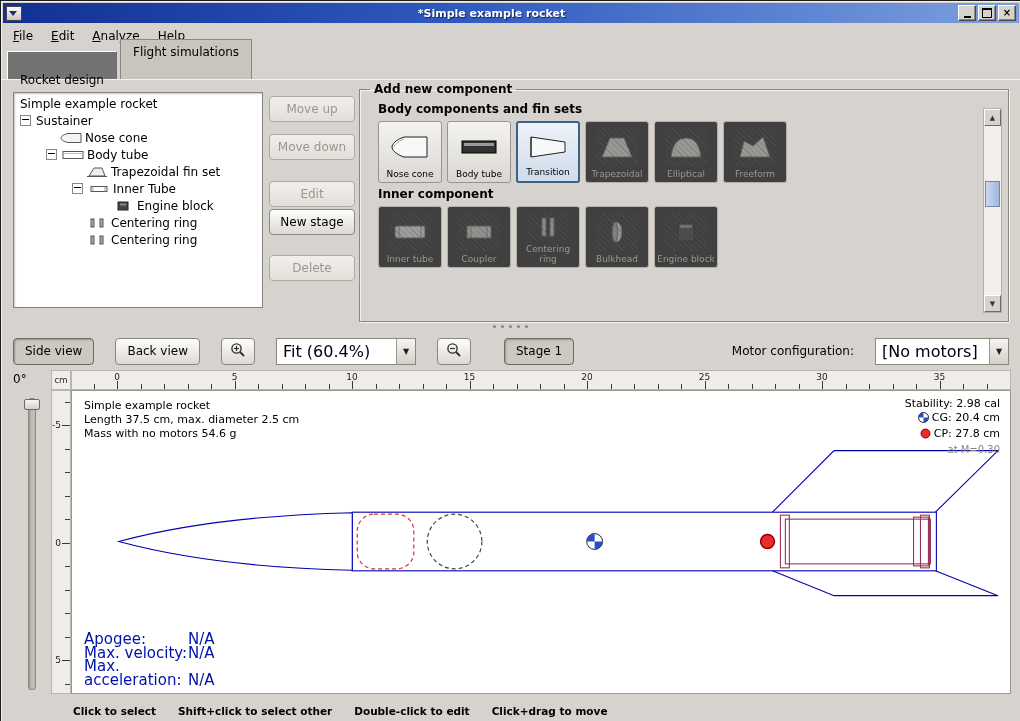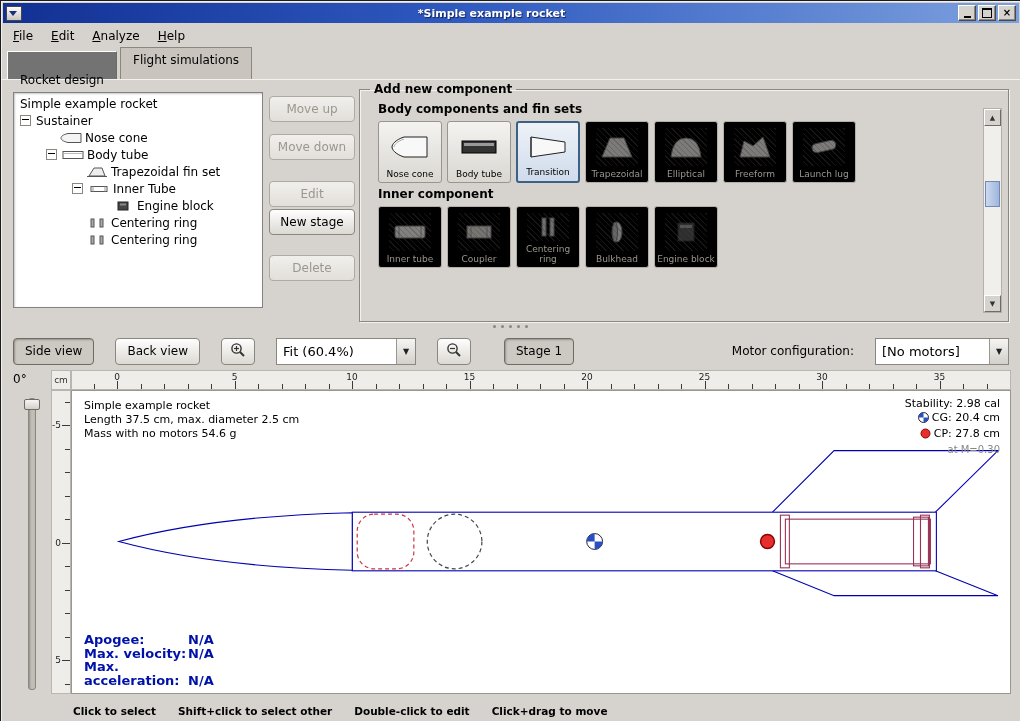--- a/index.html
+++ b/index.html
@@ -12,59 +12,59 @@
   .title{flex:1;text-align:center;color:#fff;font-size:11px;font-weight:bold;text-shadow:1px 1px 1px #13225c;}
   .winbtns{display:flex;gap:2px;}
   .wbtn{width:16px;height:14px;background:#d6d3ce;border:1px solid;border-color:#fff #4a4a4a #4a4a4a #fff;box-shadow:inset -1px -1px 0 #8a877f;display:flex;align-items:center;justify-content:center;font-size:10px;font-weight:bold;color:#000;line-height:1;}
   .glyph-min{width:7px;height:2px;background:#000;margin-top:7px;}
   .glyph-max{width:8px;height:7px;border:1px solid #000;border-top-width:2px;}
   
   .menubar{height:26px;display:flex;align-items:center;padding:0 4px;gap:2px;flex:0 0 auto;}
   .menu-item{font-size:12px;padding:3px 8px;color:#000;}
   
   .tabstrip{height:30px;display:flex;align-items:flex-end;padding-left:6px;flex:0 0 auto;}
-  .tab{font-size:12px;padding:5px 12px;background:#c9c5be;border:1px solid #8a877f;border-bottom:none;margin-right:3px;height:32px;box-sizing:border-box;white-space:nowrap;}
+  .tab{font-size:12px;padding:5px 12px;background:#c9c5be;border:1px solid #8a877f;border-bottom:none;margin-right:3px;height:40px;box-sizing:border-box;white-space:nowrap;}
   .tab.active{background:#737373;height:28px;padding-top:21px;border-color:#fff #6f6c66 #d6d3ce #fff;position:relative;z-index:2;}
   
   .design-top{position:relative;height:240px;flex:0 0 auto;border-top:1px solid #f4f2ee;}
   .tree-panel{position:absolute;left:12px;top:12px;width:248px;height:212px;background:#fff;border:1px solid #848280;box-shadow:inset 1px 1px 2px rgba(0,0,0,.22);overflow:hidden;padding-top:2px;}
   .tree-row{display:flex;align-items:center;height:17px;font-size:12px;white-space:nowrap;color:#000;}
   .expander{width:9px;height:9px;flex:0 0 9px;border:1px solid #8a877f;background:#fff;position:relative;margin-right:5px;}
   .expander::after{content:"";position:absolute;left:1px;right:1px;top:3px;border-top:1px solid #000;}
   .exp-space{width:14px;flex:0 0 14px;}
   .tree-ic{width:25px;flex:0 0 25px;display:flex;align-items:center;}
   .action-col{position:absolute;left:268px;top:16px;width:86px;display:flex;flex-direction:column;}
   .push-btn{height:26px;border-radius:4px;border:1px solid #8a8781;background:linear-gradient(#fefefe,#dcd9d3);font-size:12px;font-family:inherit;color:#000;}
   .push-btn.disabled{color:#9b978f;border-color:#aeaaa2;background:linear-gradient(#f1efec,#e2dfda);}
   .groupbox{position:absolute;left:358px;top:2px;right:12px;height:230px;border:1px solid #8a877f;box-shadow:inset 1px 1px 0 #f4f2ee,1px 1px 0 #f4f2ee;padding:2px 28px 6px 8px;margin:0;}
   .groupbox legend{font-size:12px;font-weight:bold;padding:0 4px;margin-left:2px;}
   .sec-label{font-size:12px;font-weight:bold;margin:4px 0 5px 10px;color:#000;}
   .comp-row{display:flex;gap:5px;margin-left:10px;}
   .comp-btn{width:64px;height:62px;border:1px solid #989590;border-radius:3px;background:linear-gradient(#f4f3f1,#dad7d1);display:flex;flex-direction:column;align-items:center;padding:2px;font-family:inherit;}
   .comp-btn .ic{flex:1;display:flex;align-items:center;justify-content:center;width:100%;position:relative;}
   .comp-btn .lbl{font-size:9px;line-height:1.1;text-align:center;color:#000;}
   .comp-btn.selected{border:2px solid #3d6185;background:linear-gradient(#eef2f8,#cfdcec);padding:3px;}
-  .comp-btn.disabled{background:#000000;border-color:#b4b0a9;text-decoration:underline;}
+  .comp-btn.disabled{background:#404040;border-color:#b4b0a9;}
   .comp-btn.disabled .lbl{color:#9b978f;}
   .comp-btn.disabled .ic{opacity:.55;}
   .comp-btn.disabled .ic::after{content:"";position:absolute;inset:4px 8px;background:repeating-linear-gradient(45deg,transparent 0 3px,rgba(120,115,108,.35) 3px 4px);}
   .vscroll{position:absolute;top:12px;right:6px;bottom:8px;width:17px;border:1px solid #b4b0a9;background:#f1efec;}
   .vs-btn{position:absolute;left:0;right:0;height:15px;background:#d6d3ce;border:1px solid;border-color:#fff #6f6c66 #6f6c66 #fff;font-size:7px;display:flex;align-items:center;justify-content:center;color:#333;}
   .vs-btn.up{top:0;} .vs-btn.down{bottom:0;}
   .vs-thumb{position:absolute;left:1px;right:1px;top:72px;height:24px;background:linear-gradient(90deg,#cdd9ef,#9fb6dd);border:1px solid #7189b3;}
   
   .divider{height:12px;position:relative;flex:0 0 auto;}
   .divider .grip{position:absolute;left:50%;top:5px;width:3px;height:3px;margin-left:-18px;background:#8a877f;border-radius:50%;box-shadow:8px 0 0 #8a877f,16px 0 0 #8a877f,24px 0 0 #8a877f,32px 0 0 #8a877f;}
   
   .view-toolbar{height:38px;display:flex;align-items:center;padding:0 12px;gap:21px;flex:0 0 auto;}
   .tb-btn{height:27px;padding:0 11px;border-radius:4px;border:1px solid #8a8781;background:linear-gradient(#fefefe,#dcd9d3);font-size:12px;font-family:inherit;color:#000;white-space:nowrap;}
   .tb-btn.pressed{background:#ccc9c3;box-shadow:inset 1px 1px 2px rgba(0,0,0,.28);border-color:#6f6c66;}
   .icon-btn{padding:0 8px;display:flex;align-items:center;}
   .combo{height:25px;background:#fff;border:1px solid #8a877f;display:flex;align-items:stretch;}
-  .combo .val{flex:1;display:flex;align-items:center;padding:0 6px;font-size:13px;white-space:nowrap;overflow:hidden;}
+  .combo .val{flex:1;display:flex;align-items:center;padding:0 6px;font-size:16px;white-space:nowrap;overflow:hidden;}
   .combo .arrow{width:18px;background:linear-gradient(#f6f5f3,#d3d0ca);border-left:1px solid #9a978f;display:flex;align-items:center;justify-content:center;font-size:8px;color:#222;}
   .stage-btn{margin-left:12px;}
   .spacer{flex:1;}
   .mc-label{font-size:12px;color:#000;white-space:nowrap;}
   
   .view-area{position:relative;flex:1;margin:0 6px;}
   .rot-label{position:absolute;left:6px;top:2px;font-size:12px;color:#000;}
   .rot-track{position:absolute;left:21px;top:28px;bottom:10px;width:6px;background:#c1beb8;border:1px solid #8a877f;border-radius:3px;box-shadow:inset 1px 1px 2px rgba(0,0,0,.25);}
   .rot-thumb{position:absolute;left:-5px;top:0;width:14px;height:9px;background:linear-gradient(#f7f6f4,#d2cfc9);border:1px solid #6f6c66;border-radius:2px;}
   .ruler-corner{position:absolute;left:44px;top:0;width:20px;height:20px;font-size:9px;color:#333;display:flex;align-items:center;justify-content:center;background:#efede9;border:1px solid #b9b6b0;box-sizing:border-box;}
@@ -75,21 +75,21 @@
   .left-ruler{position:absolute;left:44px;top:20px;width:20px;height:304px;background:#efede9;border:1px solid #b9b6b0;box-sizing:border-box;overflow:hidden;}
   .left-ruler .tick{position:absolute;right:0;height:0;width:5px;border-top:1px solid #3a3a3a;}
   .left-ruler .tick.major{width:8px;}
   .left-ruler .rlabel{position:absolute;right:9px;transform:translateY(-50%);font-size:9px;color:#222;}
   .canvas{position:absolute;left:64px;top:20px;width:940px;height:304px;background:#fff;border:1px solid #9a978f;box-sizing:border-box;}
   .rocket-svg{position:absolute;inset:0;width:100%;height:100%;}
   .info{position:absolute;left:12px;top:8px;font-size:11px;line-height:14px;color:#000;}
   .legend{position:absolute;right:10px;top:6px;font-size:11px;line-height:14px;text-align:right;color:#000;}
   .legend .lic{display:inline-block;vertical-align:-2px;margin-right:3px;}
   .legend .mach{color:#8a877f;font-size:10px;}
-  .flight{position:absolute;left:12px;bottom:6px;font-size:13px;line-height:13.5px;color:#0011aa;font-weight:bold;}
+  .flight{position:absolute;left:12px;bottom:6px;font-size:15px;line-height:13.5px;color:#0011aa;}
   .flight .fl-label{display:inline-block;width:104px;}
   
   .statusbar{height:22px;display:flex;align-items:center;gap:22px;padding-left:72px;font-size:10.5px;font-weight:bold;color:#000;flex:0 0 auto;}
 </style>
 </head>
 <body>
 
 <div class="window">
 
   <div class="titlebar">
@@ -253,28 +253,20 @@
               </span>
               <span class="lbl">Elliptical</span>
             </button>
             <button class="comp-btn disabled">
               <span class="ic">
                 <svg width="40" height="28" viewBox="0 0 40 28">
                   <path d="M5,24 L9,8 L18,13 L28,4 L35,24 Z" fill="#e4e1dc" stroke="#777"></path>
                 </svg>
               </span>
               <span class="lbl">Freeform</span>
-            </button>
-            <button class="comp-btn disabled">
-              <span class="ic">
-                <svg width="40" height="28" viewBox="0 0 40 28">
-                  <rect x="8" y="9" width="24" height="9" rx="4.5" fill="#e4e1dc" stroke="#777" transform="rotate(-12 20 14)"></rect>
-                </svg>
-              </span>
-              <span class="lbl">Launch lug</span>
             </button>
           </div>
           <div class="sec-label">Inner component</div>
           <div class="comp-row">
             <button class="comp-btn disabled">
               <span class="ic">
                 <svg width="40" height="28" viewBox="0 0 40 28">
                   <rect x="5" y="8" width="30" height="12" rx="2" fill="#eceae6" stroke="#777"></rect>
                   <line x1="9" y1="8" x2="9" y2="20" stroke="#999"></line>
                   <line x1="31" y1="8" x2="31" y2="20" stroke="#999"></line>

